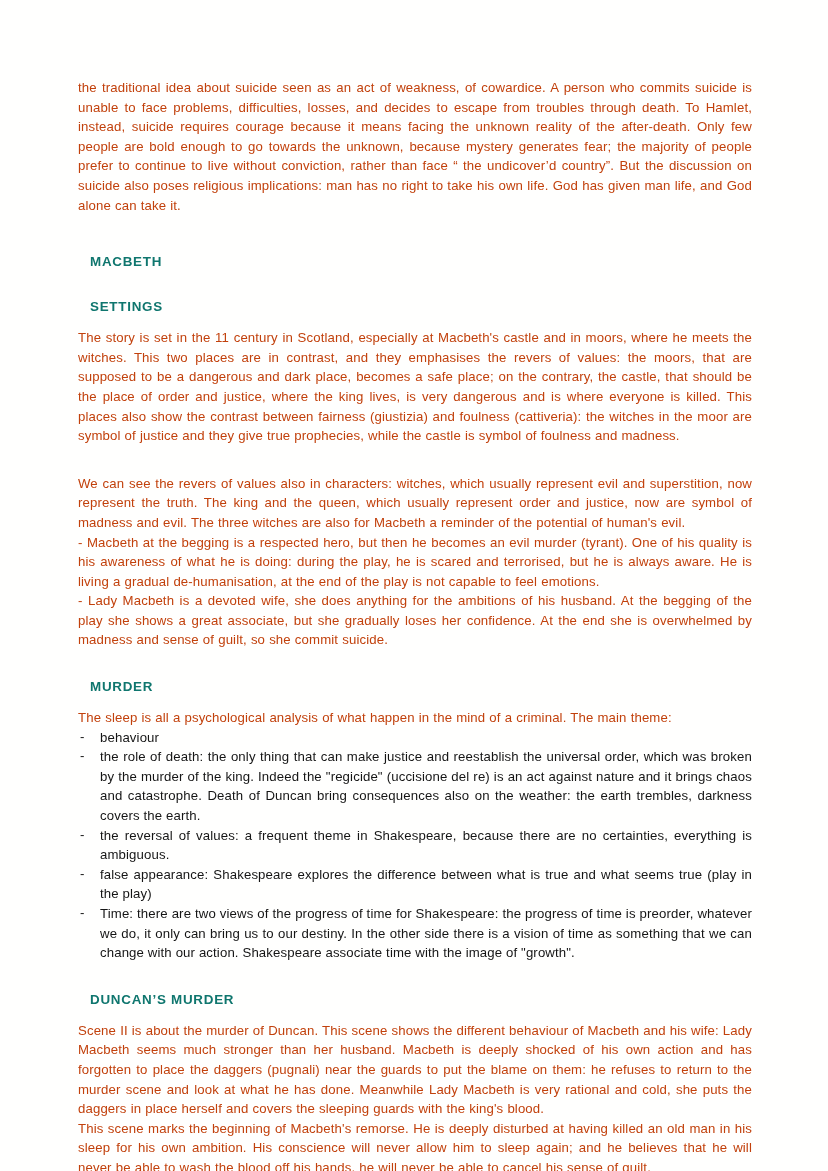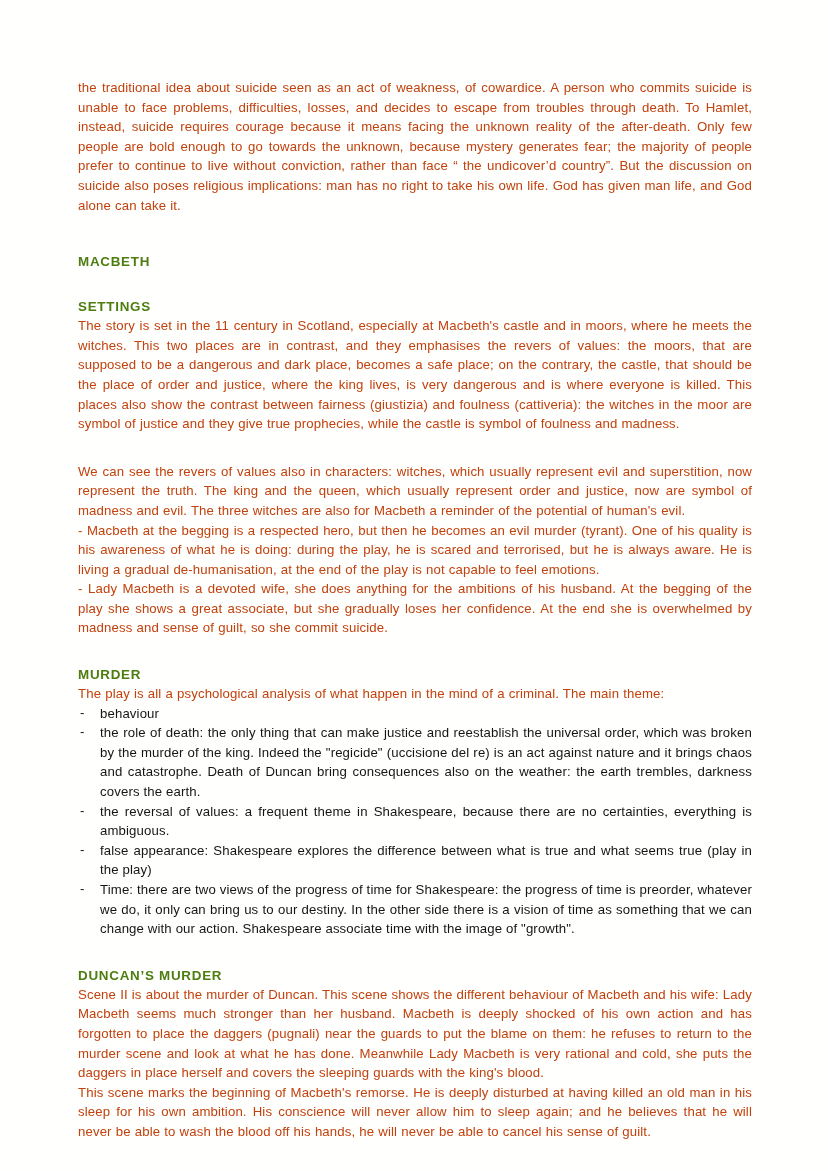--- a/index.html
+++ b/index.html
@@ -37,26 +37,26 @@
     margin: 0;
     text-align: justify;
     font-size: 13.2px;
     line-height: 19.6px;
     letter-spacing: 0.01em;
     word-spacing: 0.02em;
     color: #c2410c;
   }
 
   h2.heading {
-    margin: 0;
+    margin: 12px;
     font-size: 13.4px;
     line-height: 18px;
     font-weight: bold;
     letter-spacing: 0.055em;
-    color: #4d7c0f;
+    color: #0f766e;
   }
 
   
   .blk-intro      { margin-top: 0; }
   .blk-macbeth    { margin-top: 38px; }
   .blk-settings   { margin-top: 27px; }
   .gap-head       { margin-top: 4px; }
   .blk-characters { margin-top: 28px; }
   .blk-theme      { margin-top: 28px; }
   .blk-duncan     { margin-top: 28px; }
@@ -107,21 +107,21 @@
     </div>
 
     <div class="blk-characters">
       <p class="para gap-head">We can see the revers of values also in characters: witches, which usually represent evil and superstition, now represent the truth. The king and the queen, which usually represent order and justice, now are symbol of madness and evil. The three witches are also for Macbeth a reminder of the potential of human's evil.</p>
       <p class="para">- Macbeth at the begging is a respected hero, but then he becomes an evil murder (tyrant). One of his quality is his awareness of what he is doing: during the play, he is scared and terrorised, but he is always aware. He is living a gradual de-humanisation, at the end of the play is not capable to feel emotions.</p>
       <p class="para">- Lady Macbeth is a devoted wife, she does anything for the ambitions of his husband. At the begging of the play she shows a great associate, but she gradually loses her confidence. At the end she is overwhelmed by madness and sense of guilt, so she commit suicide.</p>
     </div>
 
     <div class="blk-theme">
       <h2 class="heading">MURDER</h2>
-      <p class="para gap-head">The play is all a psychological analysis of what happen in the mind of a criminal. The main theme:</p>
+      <p class="para gap-head">The sleep is all a psychological analysis of what happen in the mind of a criminal. The main theme:</p>
       <ul class="bullets">
         <li class="short">
           <span class="dash">-</span>
           <span>behaviour</span>
         </li>
         <li>
           <span class="dash">-</span>
           <span>the role of death: the only thing that can make justice and reestablish the universal order, which was broken by the murder of the king. Indeed the "regicide" (uccisione del re) is an act against nature and it brings chaos and catastrophe. Death of Duncan bring consequences also on the weather: the earth trembles, darkness covers the earth.</span>
         </li>
         <li>

